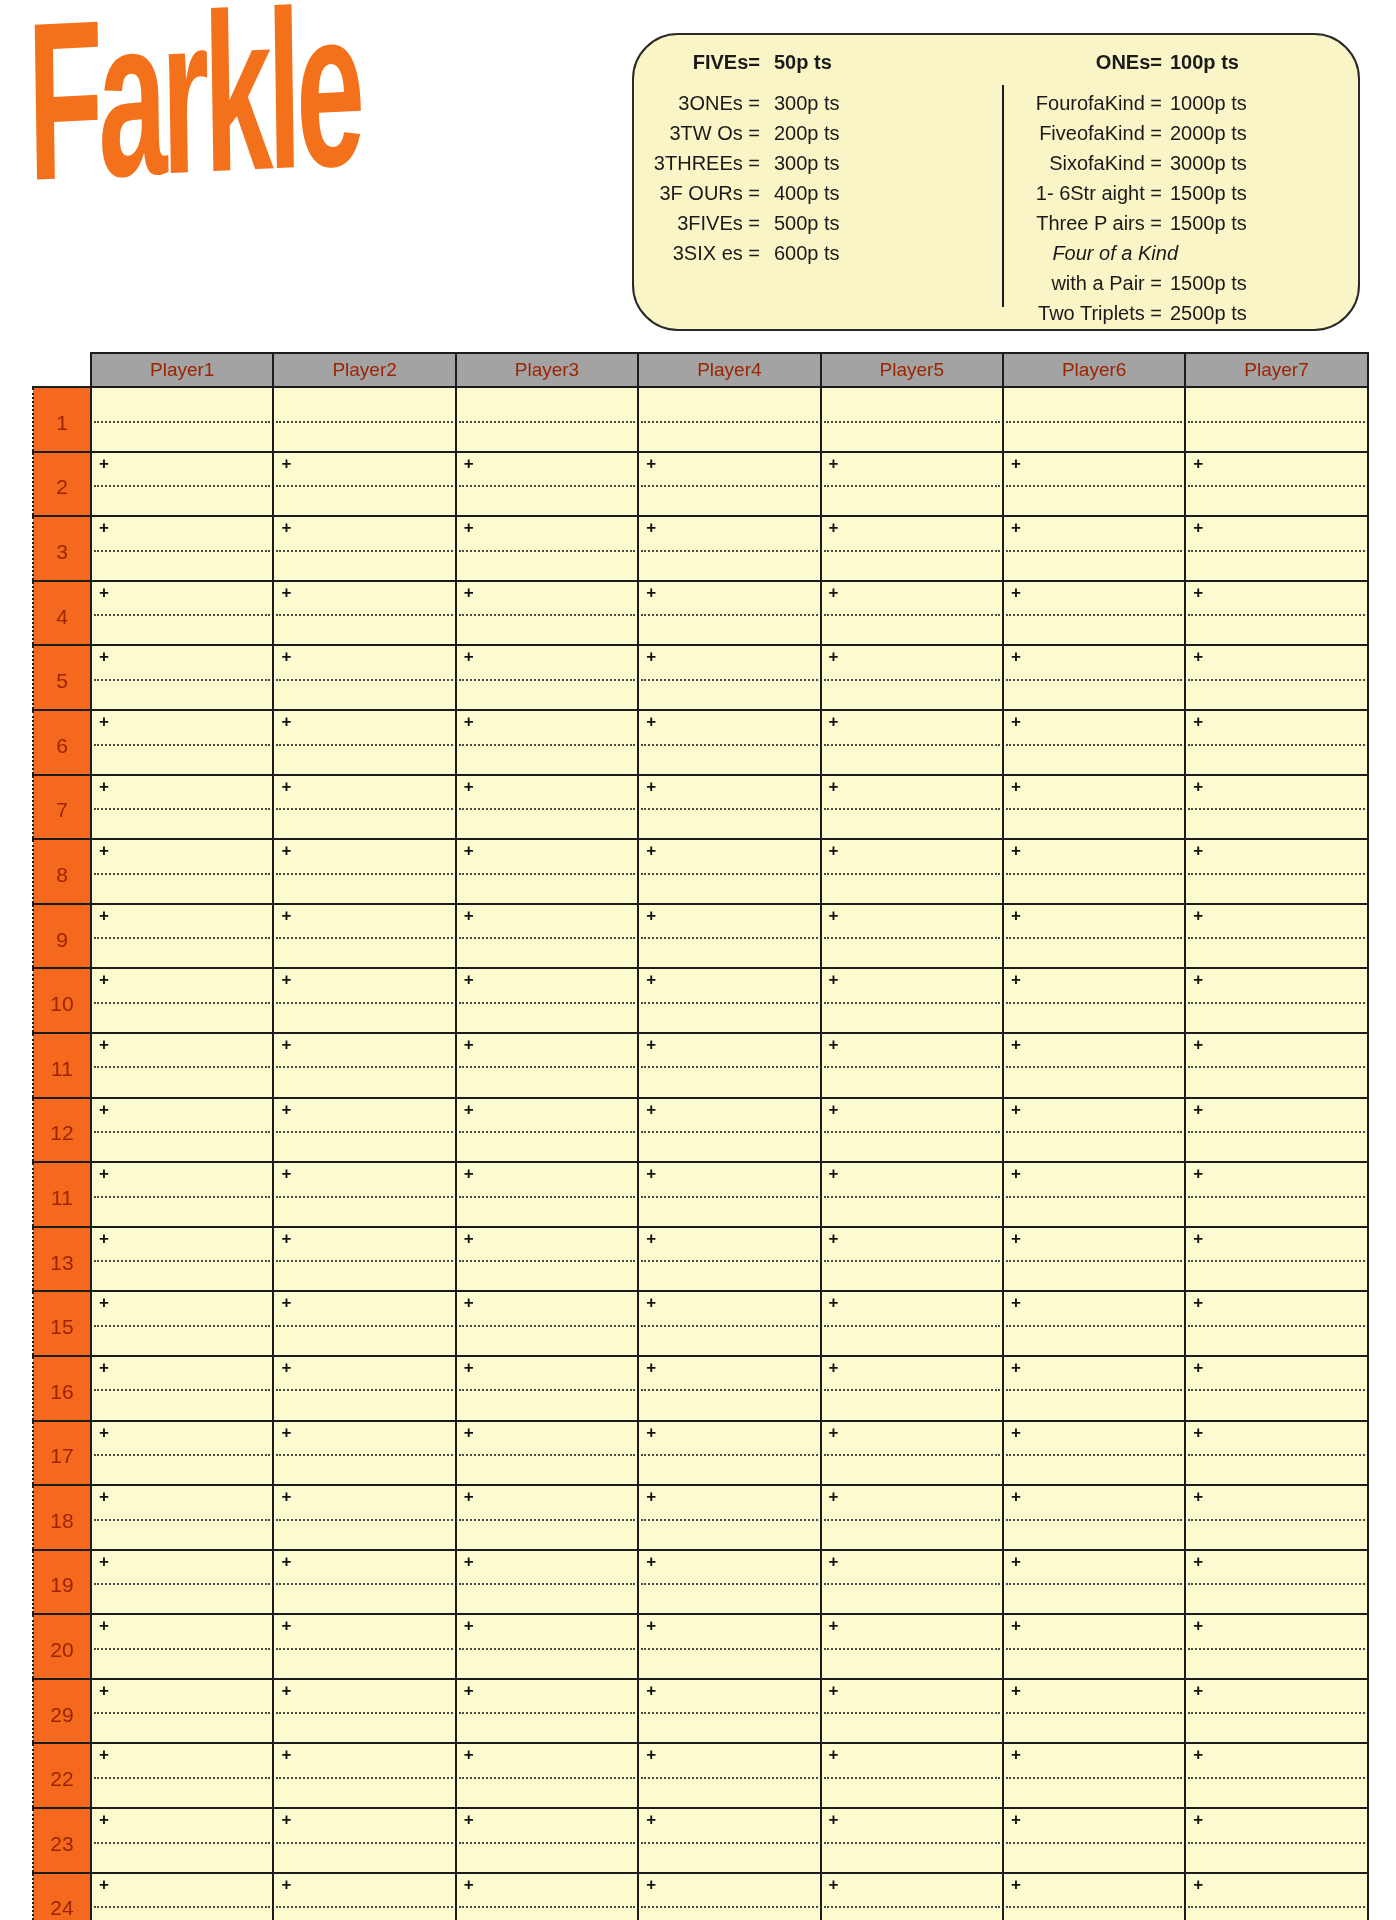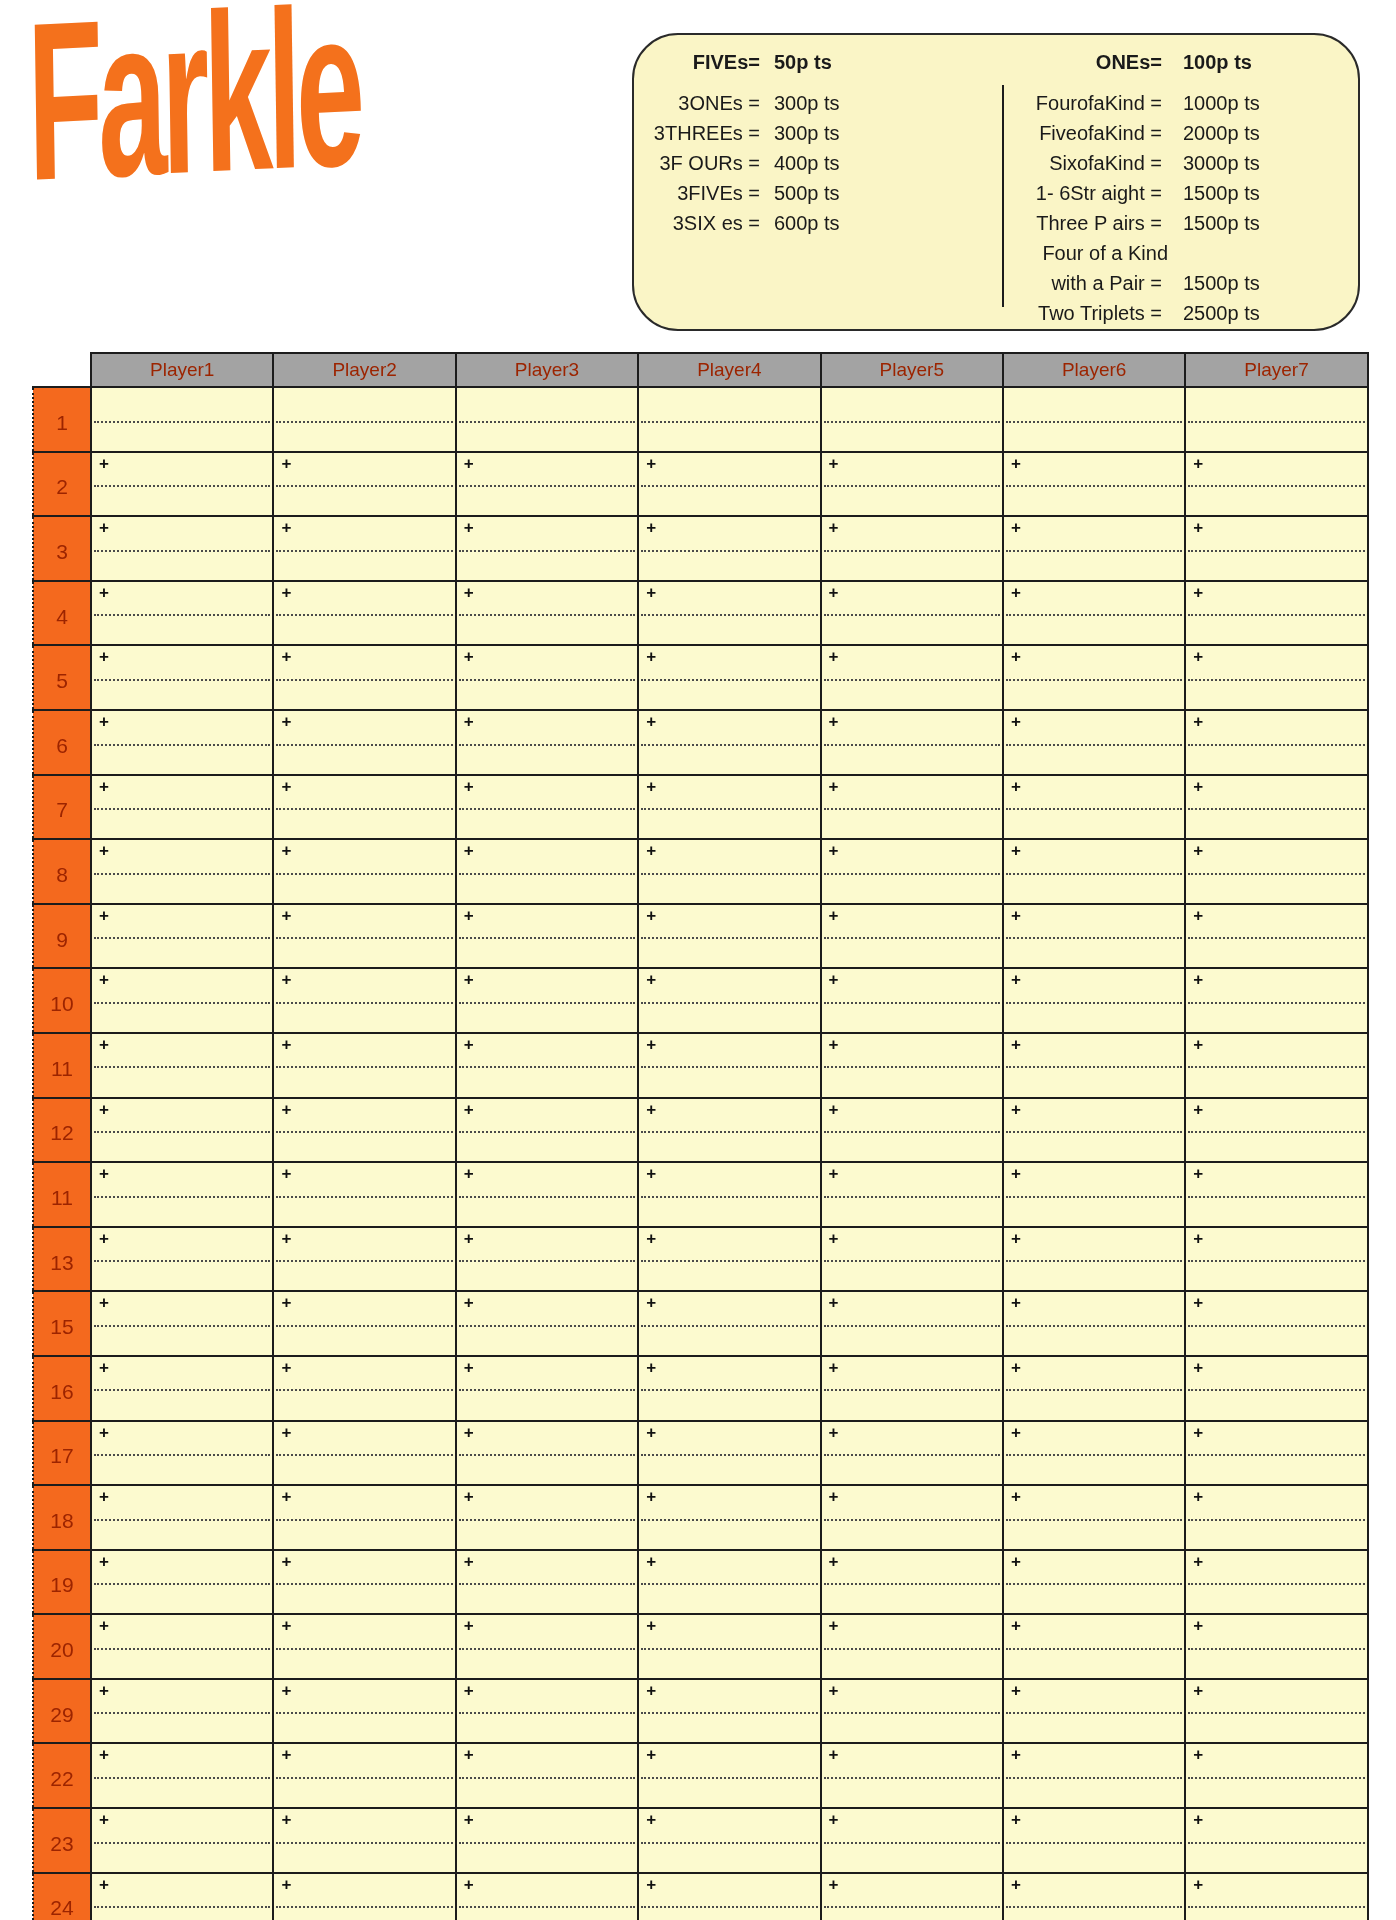--- a/index.html
+++ b/index.html
@@ -26,24 +26,24 @@
     position:absolute;left:368px;top:50px;width:2px;height:222px;
     background:#1c1c1c;
   }
   .rules-col{position:absolute;top:0;height:100%;}
   .rules-col.left{left:0;width:360px;}
   .rules-col.right{left:370px;width:350px;}
   .rule-row{display:flex;height:30px;align-items:center;font-size:20px;color:#1a1a1a;}
   .rules-col.left .rule-row .lbl{width:126px;text-align:right;flex:none;}
   .rules-col.left .rule-row .val{margin-left:14px;text-align:center;}
   .rules-col.right .rule-row .lbl{width:158px;text-align:right;flex:none;}
-  .rules-col.right .rule-row .val{margin-left:21px;text-align:left;}
+  .rules-col.right .rule-row .val{margin-left:8px;text-align:left;}
   .rule-row.hdr{font-weight:bold;position:absolute;top:12px;left:0;right:0;}
   .rules-rows{position:absolute;top:53px;left:0;right:0;}
-  .rule-row.noval .lbl{text-align:left;padding-left:6px;}
+  .rule-row.noval .lbl{text-align:left;padding-left:16px;font-style:italic;}
 
   
   table.score{
     position:absolute;left:32px;top:352px;
     border-collapse:collapse;table-layout:fixed;width:1335px;
   }
   table.score col.numcol{width:58px;}
   table.score col.pcol{width:182.4px;}
   td.corner{border:none;background:transparent;height:30px;}
   th.phead{
@@ -81,20 +81,24 @@
     <div class="rule-row hdr">
       <span class="lbl">FIVEs=</span>
       <span class="val">50p ts</span>
     </div>
     <div class="rules-rows" id="rules-left-rows">
         <div class="rule-row">
           <span class="lbl">3ONEs =</span>
           <span class="val">300p ts</span>
         </div>
         <div class="rule-row">
+          <span class="lbl">3TW Os =</span>
+          <span class="val">200p ts</span>
+        </div>
+        <div class="rule-row">
           <span class="lbl">3THREEs =</span>
           <span class="val">300p ts</span>
         </div>
         <div class="rule-row">
           <span class="lbl">3F OURs =</span>
           <span class="val">400p ts</span>
         </div>
         <div class="rule-row">
           <span class="lbl">3FIVEs =</span>
           <span class="val">500p ts</span>

